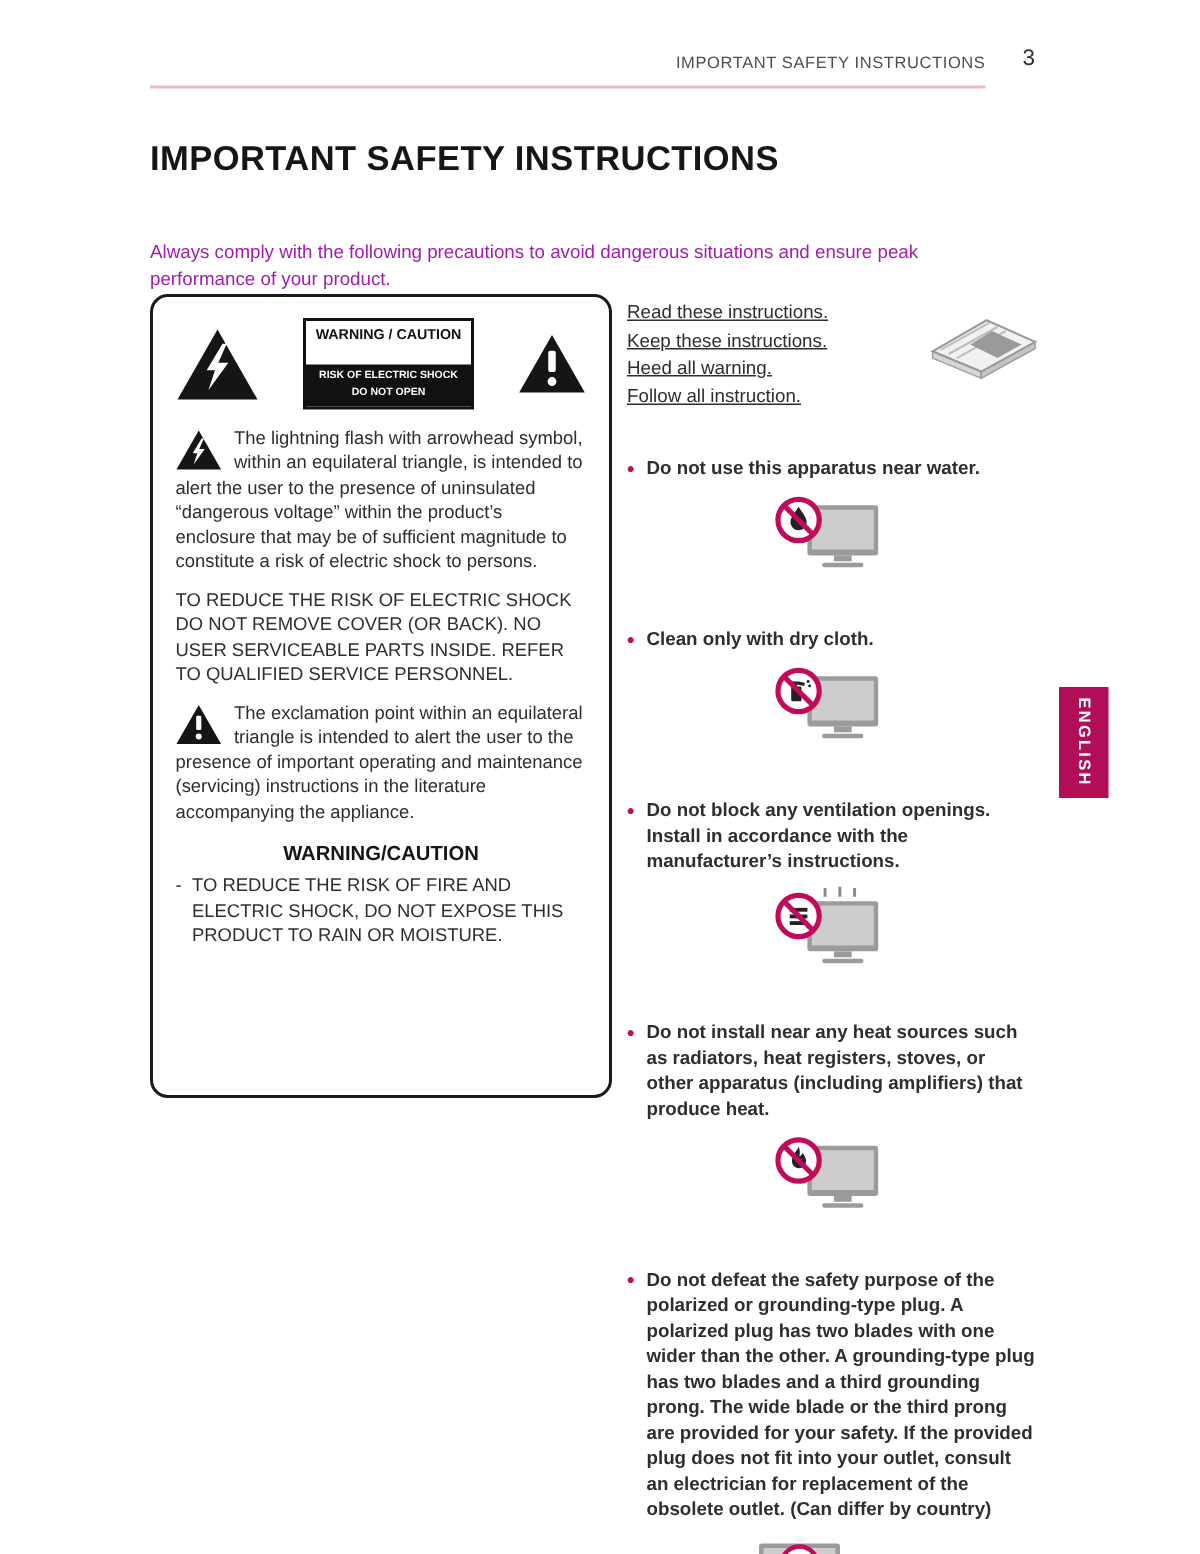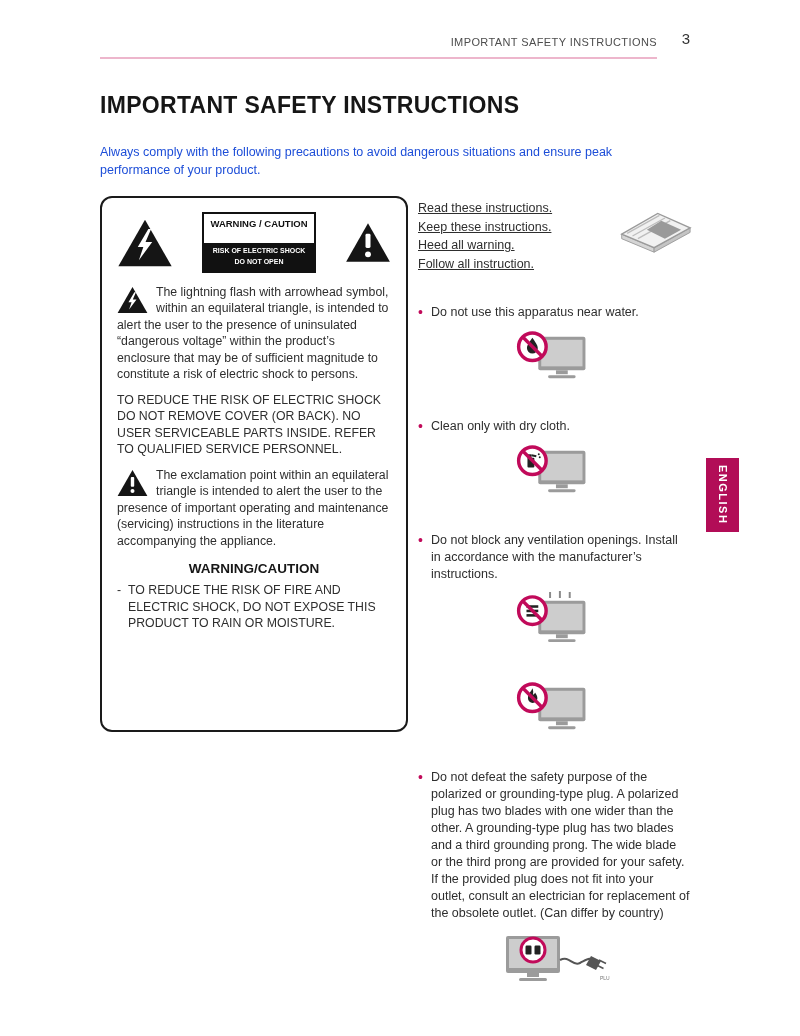--- a/index.html
+++ b/index.html
@@ -15,21 +15,21 @@
   .content { position:absolute; left:0; top:0; width:800px; height:1026px; z-index:1; }
 
   
   .header { position:absolute; top:32px; left:100px; width:590px; }
   .header-rule { width:557px; border-bottom:2px solid #edb6cc; text-align:right; padding-bottom:7px; }
   .running-title { font-size:11px; color:#4d4d4d; letter-spacing:0.4px; }
   .page-num { position:absolute; right:0; top:-2px; font-size:15px; color:#333; }
 
   
   .doc-title { position:absolute; top:92px; left:100px; font-size:23px; font-weight:bold; color:#161616; letter-spacing:0.3px; }
-  .intro { position:absolute; top:144px; left:100px; width:585px; font-size:12.5px; line-height:1.4; color:#1d4ed8; }
+  .intro { position:absolute; top:160px; left:100px; width:585px; font-size:12.5px; line-height:1.4; color:#a21caf; }
 
   
   .warning-box {
     position:absolute; top:196px; left:100px; width:308px; height:536px;
     border:2px solid #1a1a1a; border-radius:12px; padding:14px 15px 10px;
     background:transparent;
   }
   .warn-graphics { display:flex; justify-content:space-between; align-items:center; margin-bottom:11px; }
   .tri-large { width:56px; height:50px; }
   .tri-med { width:46px; height:41px; }
@@ -41,21 +41,21 @@
   .icon-para { overflow:visible; }
   .box-heading { font-size:13.5px; font-weight:bold; color:#161616; margin:12px 0 6px; clear:both;text-align:center; }
   .dash-item { position:relative; padding-left:11px; font-size:12.3px; line-height:1.36; color:#2e2e2e; }
   .dash-item::before { content:"-"; position:absolute; left:0; top:0; }
 
   
   .right-col { position:absolute; top:200px; left:418px; width:272px; }
   .instructions { position:relative; min-height:66px; margin-bottom:14px; }
   .instr-line { display:block; width:max-content; font-size:12.5px; line-height:1.32; color:#2e2e2e; text-decoration:underline; margin-bottom:2px; }
   .book-icon { position:absolute; right:-8px; top:0; width:86px; height:54px; }
-  .bullet-item { margin-top:32px; }
+  .bullet-item { margin-top:32px;font-weight:bold; }
   .bullet-text { position:relative; display:block; padding-left:13px; font-size:12.5px; line-height:1.36; color:#2e2e2e; }
   .bullet-text::before { content:"\2022"; position:absolute; left:0; top:-1px; color:#c10a5a; font-size:14px; }
   .icon-wrap { display:flex; justify-content:center; margin-top:8px; }
   .tv-icon { width:80px; height:57px; }
   .plug-icon { width:112px; height:58px; }
 
   
   .side-tab {
     position:absolute; left:706px; top:458px; width:33px; height:74px; z-index:2;
     background:#b20d57; color:#fff; display:flex; align-items:center; justify-content:center;
@@ -197,20 +197,21 @@
             <circle cx="18" cy="20" r="14" fill="#ffffff" stroke="#c10a5a" stroke-width="3.5"></circle>
             <rect x="12" y="14.5" width="12" height="2.6" fill="#222"></rect>
             <rect x="12" y="19" width="12" height="2.6" fill="#222"></rect>
             <rect x="12" y="23.5" width="12" height="2.6" fill="#222"></rect>
             <line x1="8.2" y1="10.2" x2="27.8" y2="29.8" stroke="#c10a5a" stroke-width="3.5"></line>
           </svg>
         </div>
       </div>
 
       <div class="bullet-item">
+        <span class="bullet-text">Do not install near any heat sources such as radiators, heat registers, stoves, or other apparatus (including amplifiers) that produce heat.</span>
         <div class="icon-wrap">
           <svg class="tv-icon" viewBox="0 0 80 58">
             <rect x="24" y="8" width="48" height="34" rx="2" fill="#9b9b9b"></rect>
             <rect x="27" y="11" width="42" height="27" fill="#cdcdcd"></rect>
             <rect x="42" y="42" width="12" height="4" fill="#9b9b9b"></rect>
             <rect x="34" y="47" width="28" height="3" rx="1.5" fill="#9b9b9b"></rect>
             <circle cx="18" cy="18" r="14" fill="#ffffff" stroke="#c10a5a" stroke-width="3.5"></circle>
             <path d="M18 8.5 c-0.8 3 -4.5 5.5 -4.5 10 a4.8 4.8 0 0 0 9.6 0 c0 -2.6 -1.4 -4.2 -2.4 -5.8 c-0.4 1.4 -1.4 2.2 -2.2 2.4 c0.7 -2.2 0.4 -4.6 -0.5 -6.6 Z" fill="#222"></path>
             <line x1="8.2" y1="8.2" x2="27.8" y2="27.8" stroke="#c10a5a" stroke-width="3.5"></line>
           </svg>

